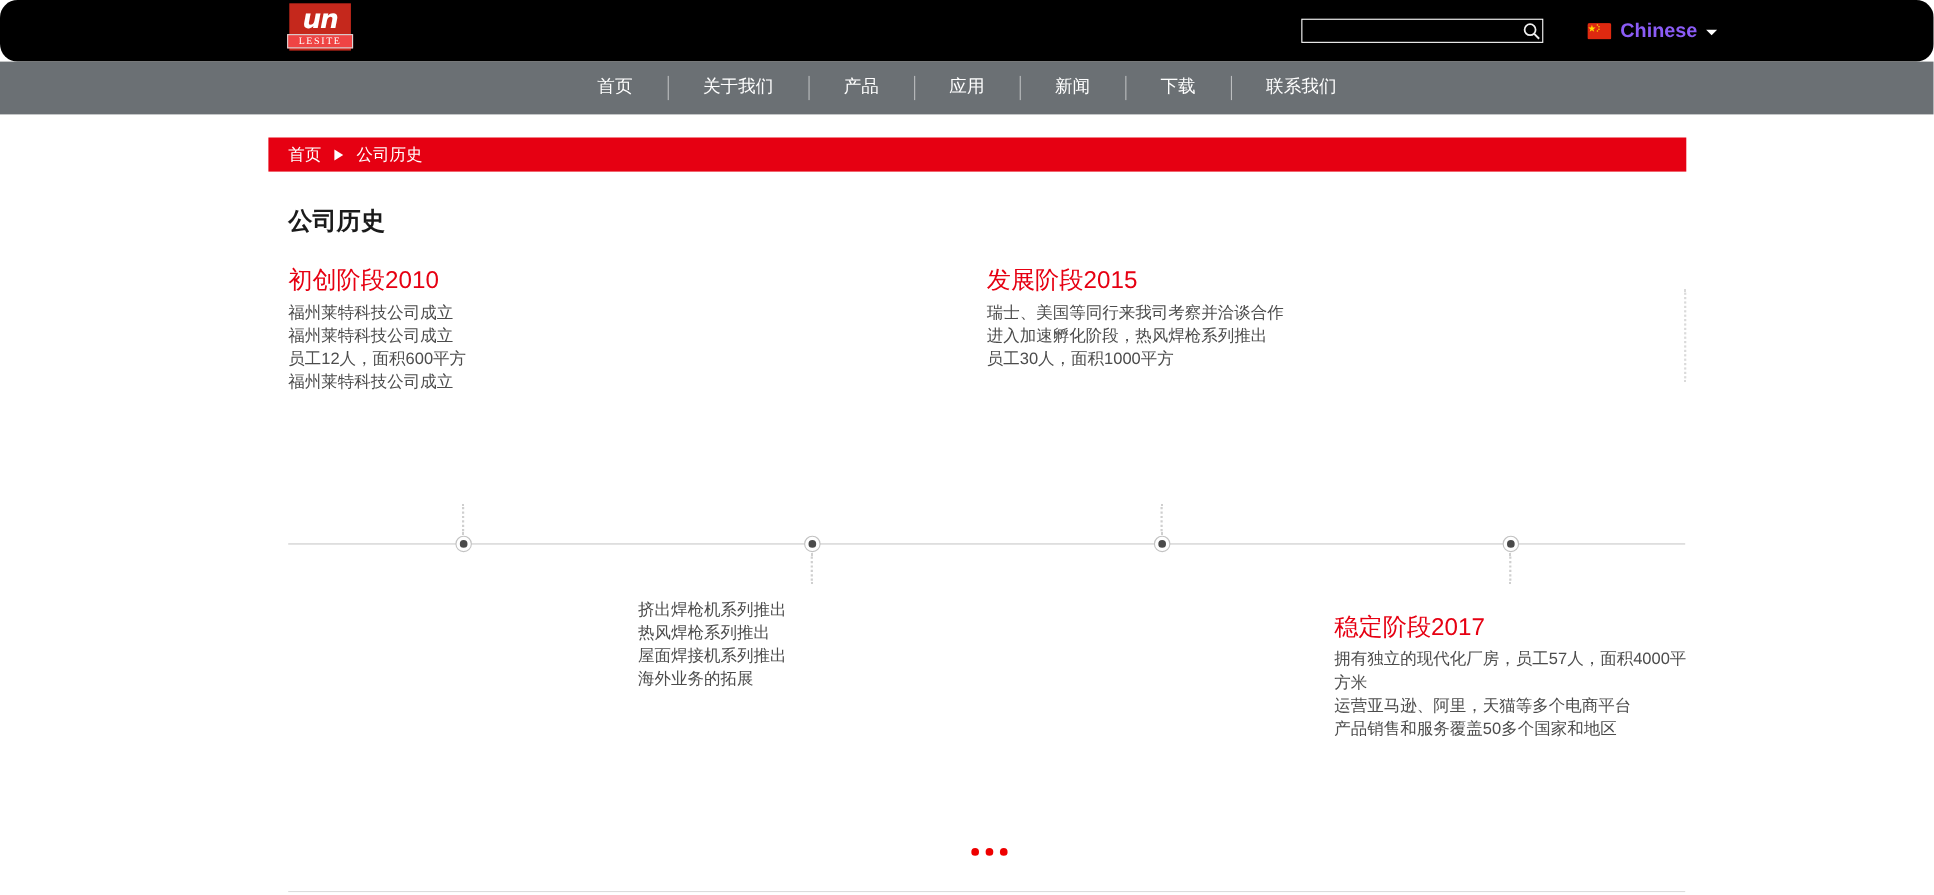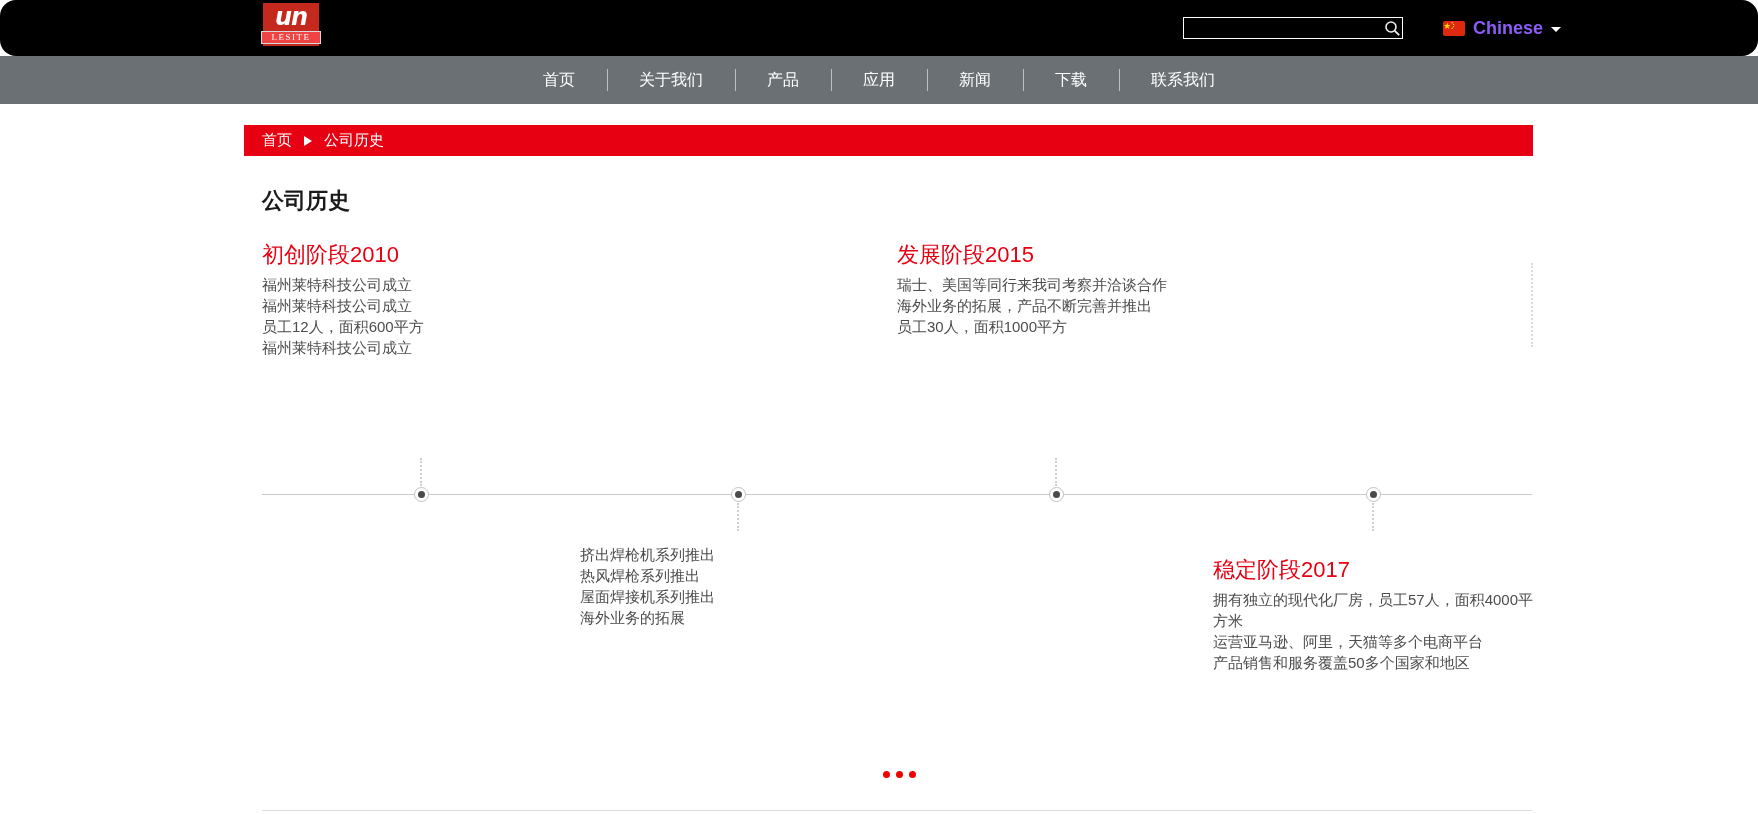--- a/index.html
+++ b/index.html
@@ -141,21 +141,21 @@
         <div class="stage-line">挤出焊枪机系列推出</div>
         <div class="stage-line">热风焊枪系列推出</div>
         <div class="stage-line">屋面焊接机系列推出</div>
         <div class="stage-line">海外业务的拓展</div>
       </div>
   </div>
   <div class="stage stage-2">
     <div class="stage-title">发展阶段2015</div>
     <div>
         <div class="stage-line">瑞士、美国等同行来我司考察并洽谈合作</div>
-        <div class="stage-line">海外业务的拓展，产品不断完善并推出</div>
+        <div class="stage-line">进入加速孵化阶段，热风焊枪系列推出</div>
         <div class="stage-line">员工30人，面积1000平方</div>
       </div>
   </div>
   <div class="stage stage-3">
     <div class="stage-title">稳定阶段2017</div>
     <div>
         <div class="stage-line">拥有独立的现代化厂房，员工57人，面积4000平方米</div>
         <div class="stage-line">运营亚马逊、阿里，天猫等多个电商平台</div>
         <div class="stage-line">产品销售和服务覆盖50多个国家和地区</div>
       </div>

